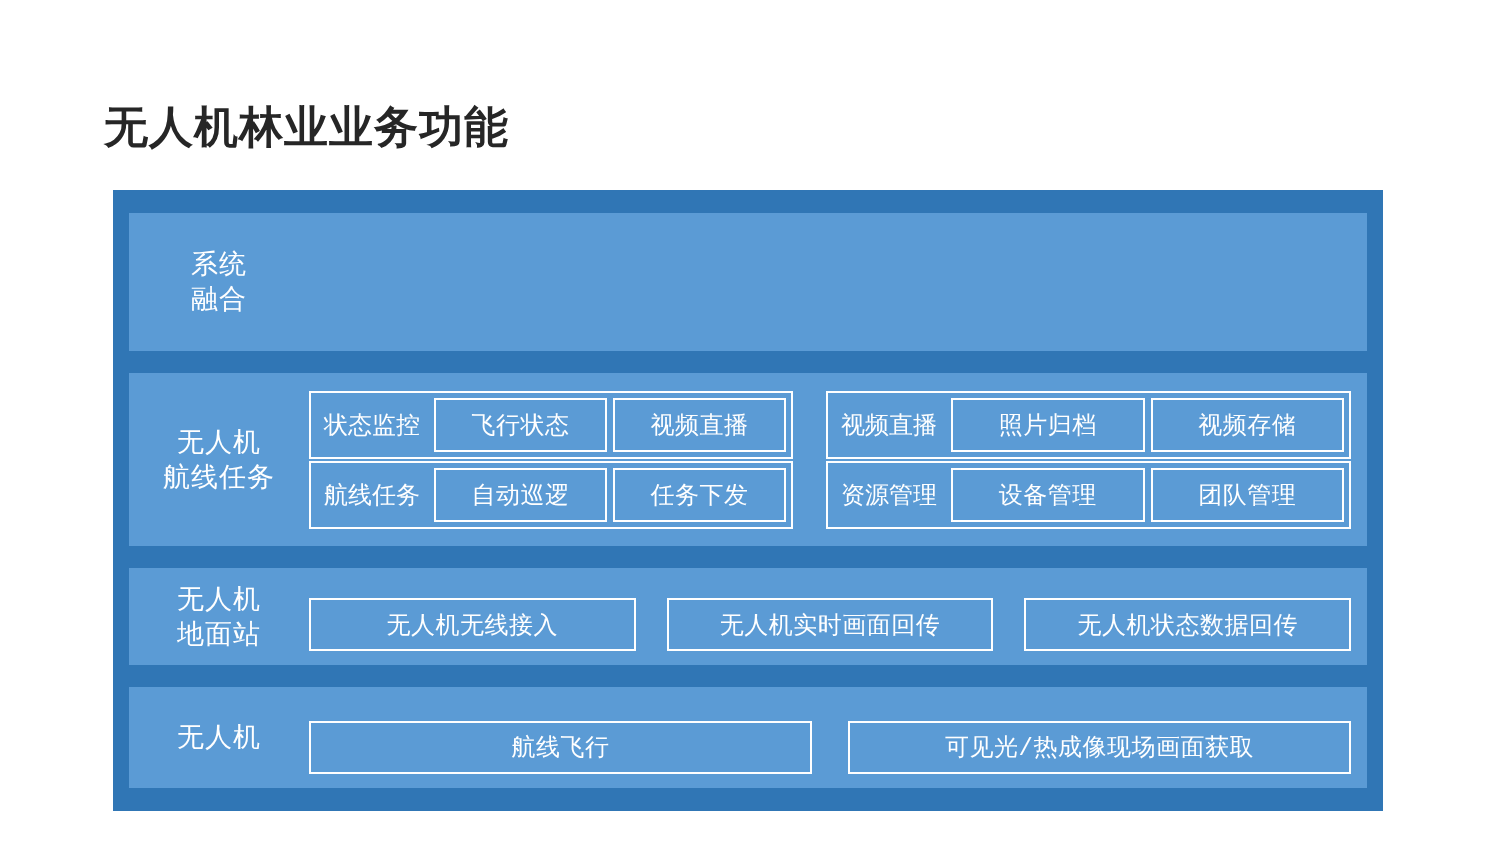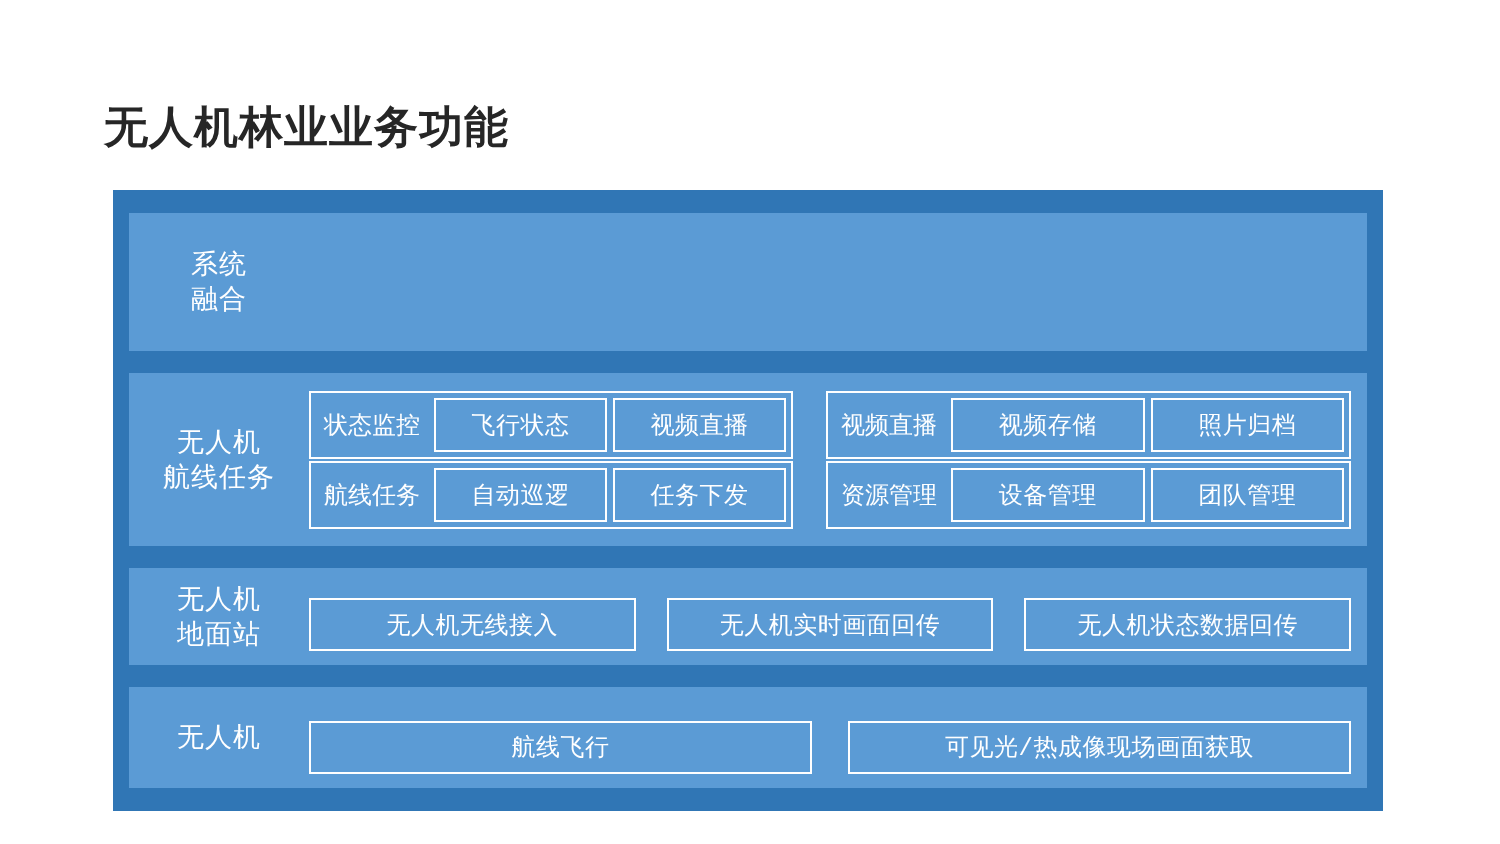--- a/index.html
+++ b/index.html
@@ -226,22 +226,22 @@
             <div class="group-title">航线任务</div>
             <div class="box">自动巡逻</div>
             <div class="box">任务下发</div>
           </div>
         </div>
 
         <div class="sw-col right">
 
           <div class="group-box">
             <div class="group-title">视频直播</div>
+            <div class="box">照片归档</div>
             <div class="box">视频存储</div>
-            <div class="box">照片归档</div>
           </div>
 
           <div class="group-box">
             <div class="group-title">资源管理</div>
             <div class="box">设备管理</div>
             <div class="box">团队管理</div>
           </div>
         </div>
 
       </div>

